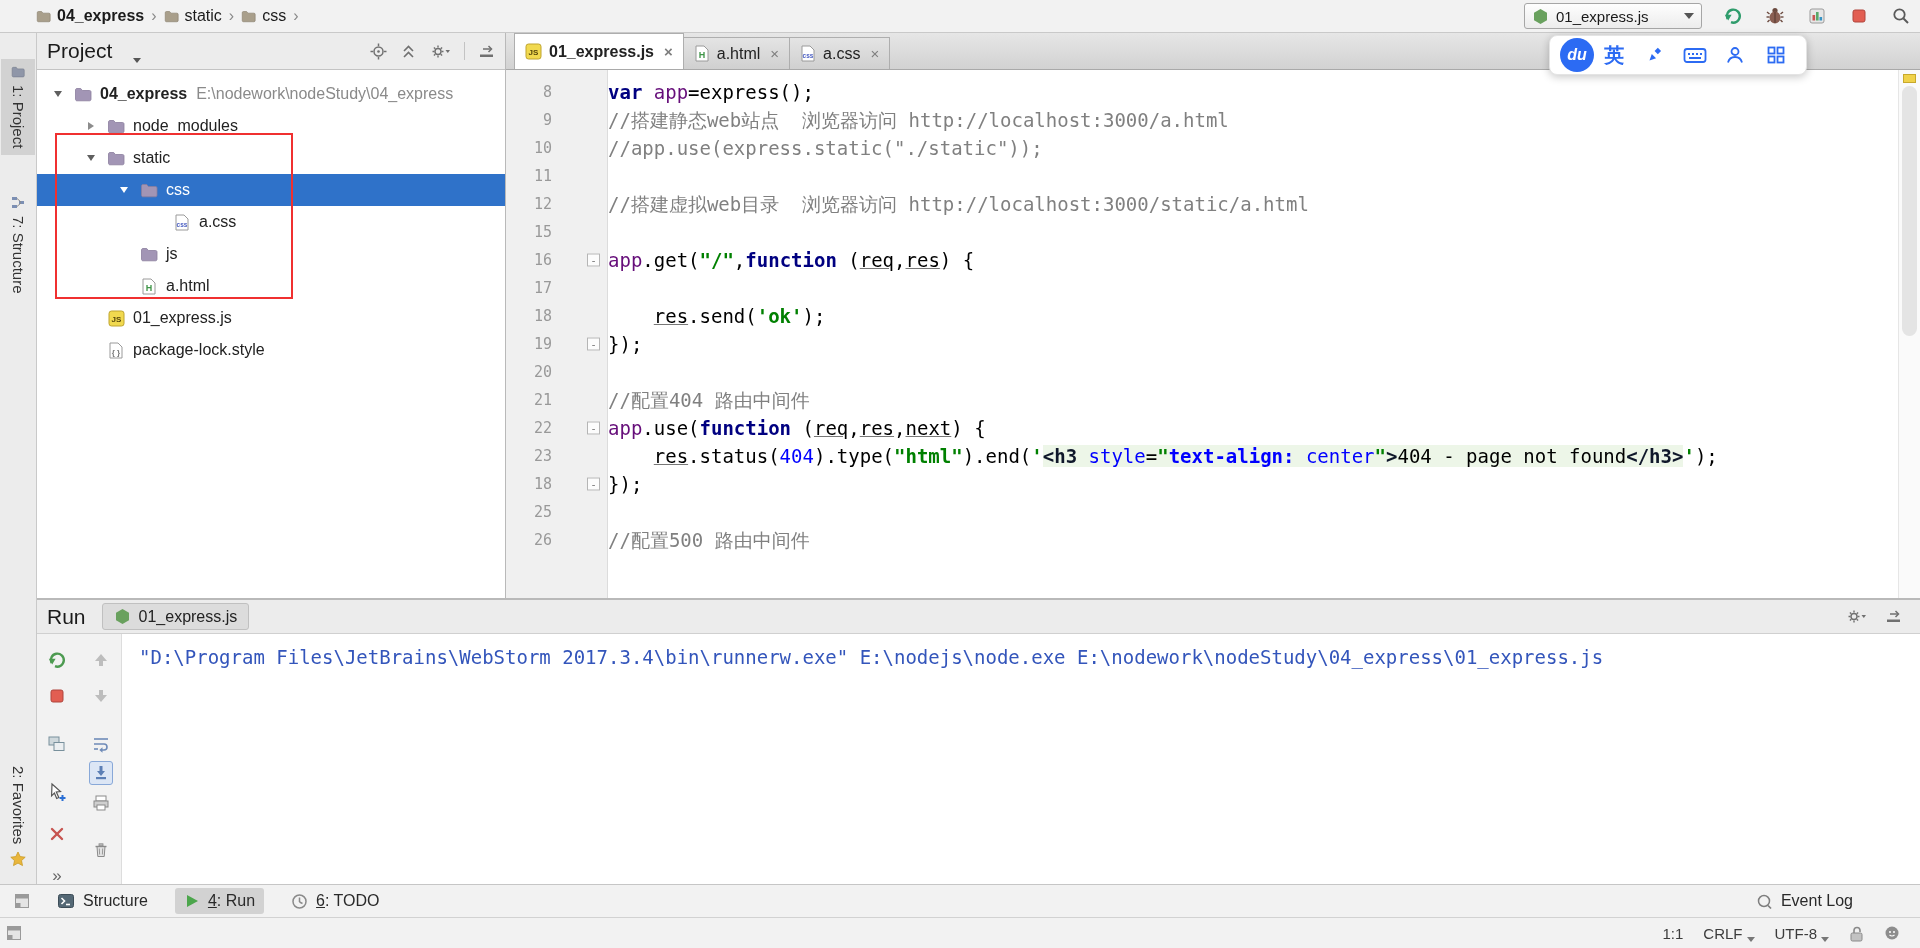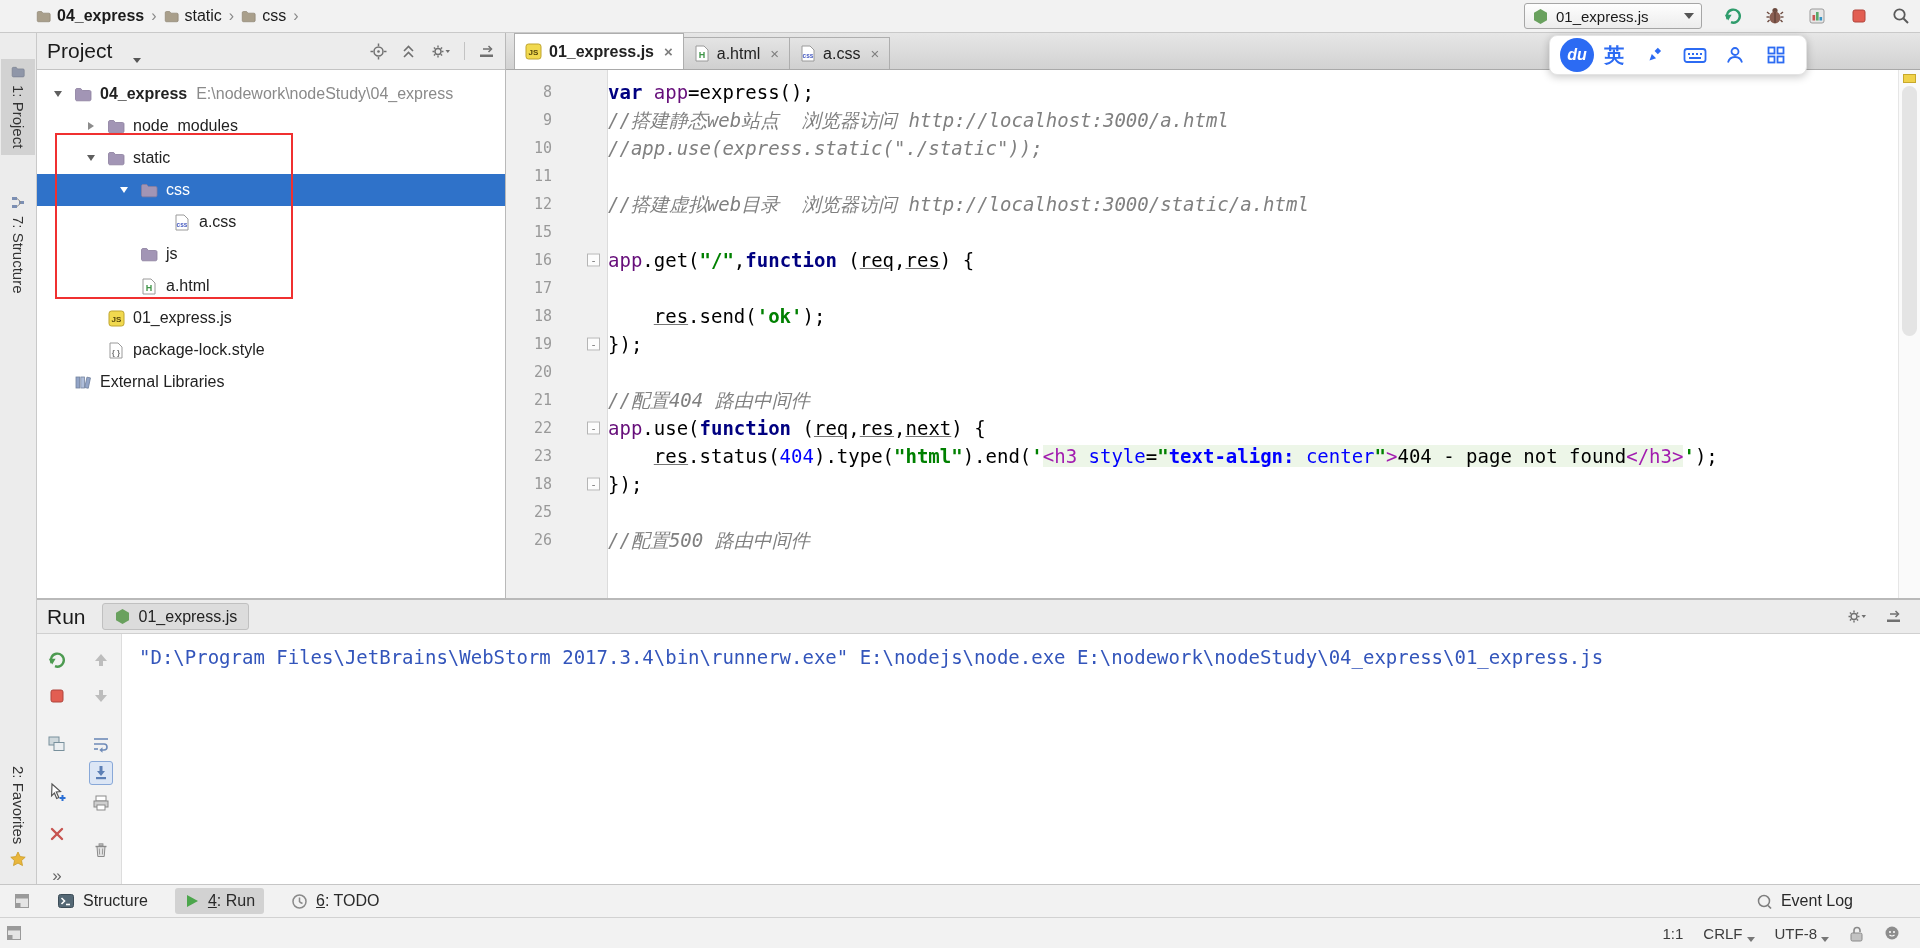--- a/index.html
+++ b/index.html
@@ -60,25 +60,25 @@
   .code-region{position:absolute;top:37px;left:0;right:22px;bottom:0;overflow:hidden;background:#fff}
   .gutter-bg{position:absolute;left:0;top:0;bottom:0;width:102px;background:#f0f0f0;border-right:1px solid #dcdcdc}
   .code-lines{position:absolute;left:0;top:8px;right:0}
   .crow{height:28px;display:flex;align-items:center;position:relative}
   .lnum{width:46px;text-align:right;font-family:"DejaVu Sans Mono",monospace;font-size:15px;color:#999;flex:0 0 auto}
   .lfold{width:56px;position:relative;height:100%;flex:0 0 auto}
   .foldbox{position:absolute;right:8px;top:50%;transform:translateY(-50%);width:13px;height:13px;border:1px solid #b5b5b5;background:#fcfcfc;color:#777;font-size:11px;line-height:10px;text-align:center;cursor:pointer}
   .lcode{font-family:"DejaVu Sans Mono",monospace;font-size:19px;line-height:28px;white-space:pre;color:#000}
   .tk-kw{color:#000080;font-weight:bold}
   .tk-st{color:#008000;font-weight:bold}
-  .tk-cm{color:#808080;font-style:italic}
+  .tk-cm{color:#808080;}
   .tk-nm{color:#0000ff}
   .tk-gv{color:#660e7a}
   .tk-pr{text-decoration:underline;text-decoration-color:#777}
-  .tk-tag{color:#a21caf;font-weight:normal}
+  .tk-tag{color:#0f172a;font-weight:bold}
   .tk-attr{color:#0000ff}
   .tk-q{color:#008000;font-weight:bold}
   .tk-cssp{color:#0000ff;font-weight:bold}
   .tk-cssv{color:#0000ff}
   .tk-txt{color:#000}
   .tk-bg{background:#edf6e8}
   .tk-pl{color:#000}
   .stripe{position:absolute;right:0;top:37px;width:22px;bottom:0;background:#fafafa;border-left:1px solid #e6e6e6}
   .stripe-mark{position:absolute;left:4px;top:4px;width:13px;height:9px;background:#f0d24a;border:1px solid #c8a92c}
   .stripe-thumb{position:absolute;left:3px;right:3px;top:16px;height:250px;background:rgba(120,120,120,.16);border-radius:8px}
@@ -405,31 +405,20 @@
       <div class="trow" style="padding-left: 41px;">
         <span class="tcaret"></span>
         <span class="ticon">
           <svg width="16" height="17" viewBox="0 0 16 17">
             <path d="M2 1h8l4 4v11H2z" fill="#fff" stroke="#9a9a9a"></path>
             <text x="8" y="12.5" text-anchor="middle" font-family="Liberation Sans,sans-serif" font-size="8" font-weight="bold" fill="#777">{ }</text>
           </svg>
         </span>
         <span class="tlabel">package-lock.style</span>
       </div>
-      <div class="trow" style="padding-left: 8px;">
-        <span class="tcaret"></span>
-        <span class="ticon">
-          <svg width="19" height="17" viewBox="0 0 19 17">
-            <rect x="2" y="3" width="3.6" height="11" fill="#93a5c8" stroke="#73839f" stroke-width="0.8"></rect>
-            <rect x="6.8" y="3" width="3.6" height="11" fill="#aebdd9" stroke="#73839f" stroke-width="0.8"></rect>
-            <rect x="11.8" y="3.4" width="3.6" height="10.6" transform="rotate(12 13.6 8.7)" fill="#93a5c8" stroke="#73839f" stroke-width="0.8"></rect>
-          </svg>
-        </span>
-        <span class="tlabel">External Libraries</span>
-      </div>
     </div>
   <div class="annotation-box"></div>
 </div>
 
 <div class="editor-area">
   <div class="tab-strip" id="tabs">
       <div class="etab active">
         <span class="svgwrap">
           <svg width="17" height="17" viewBox="0 0 17 17">
             <rect x="1" y="1" width="15" height="15" rx="2.5" fill="#f1d94f" stroke="#bfa42f"></rect>

